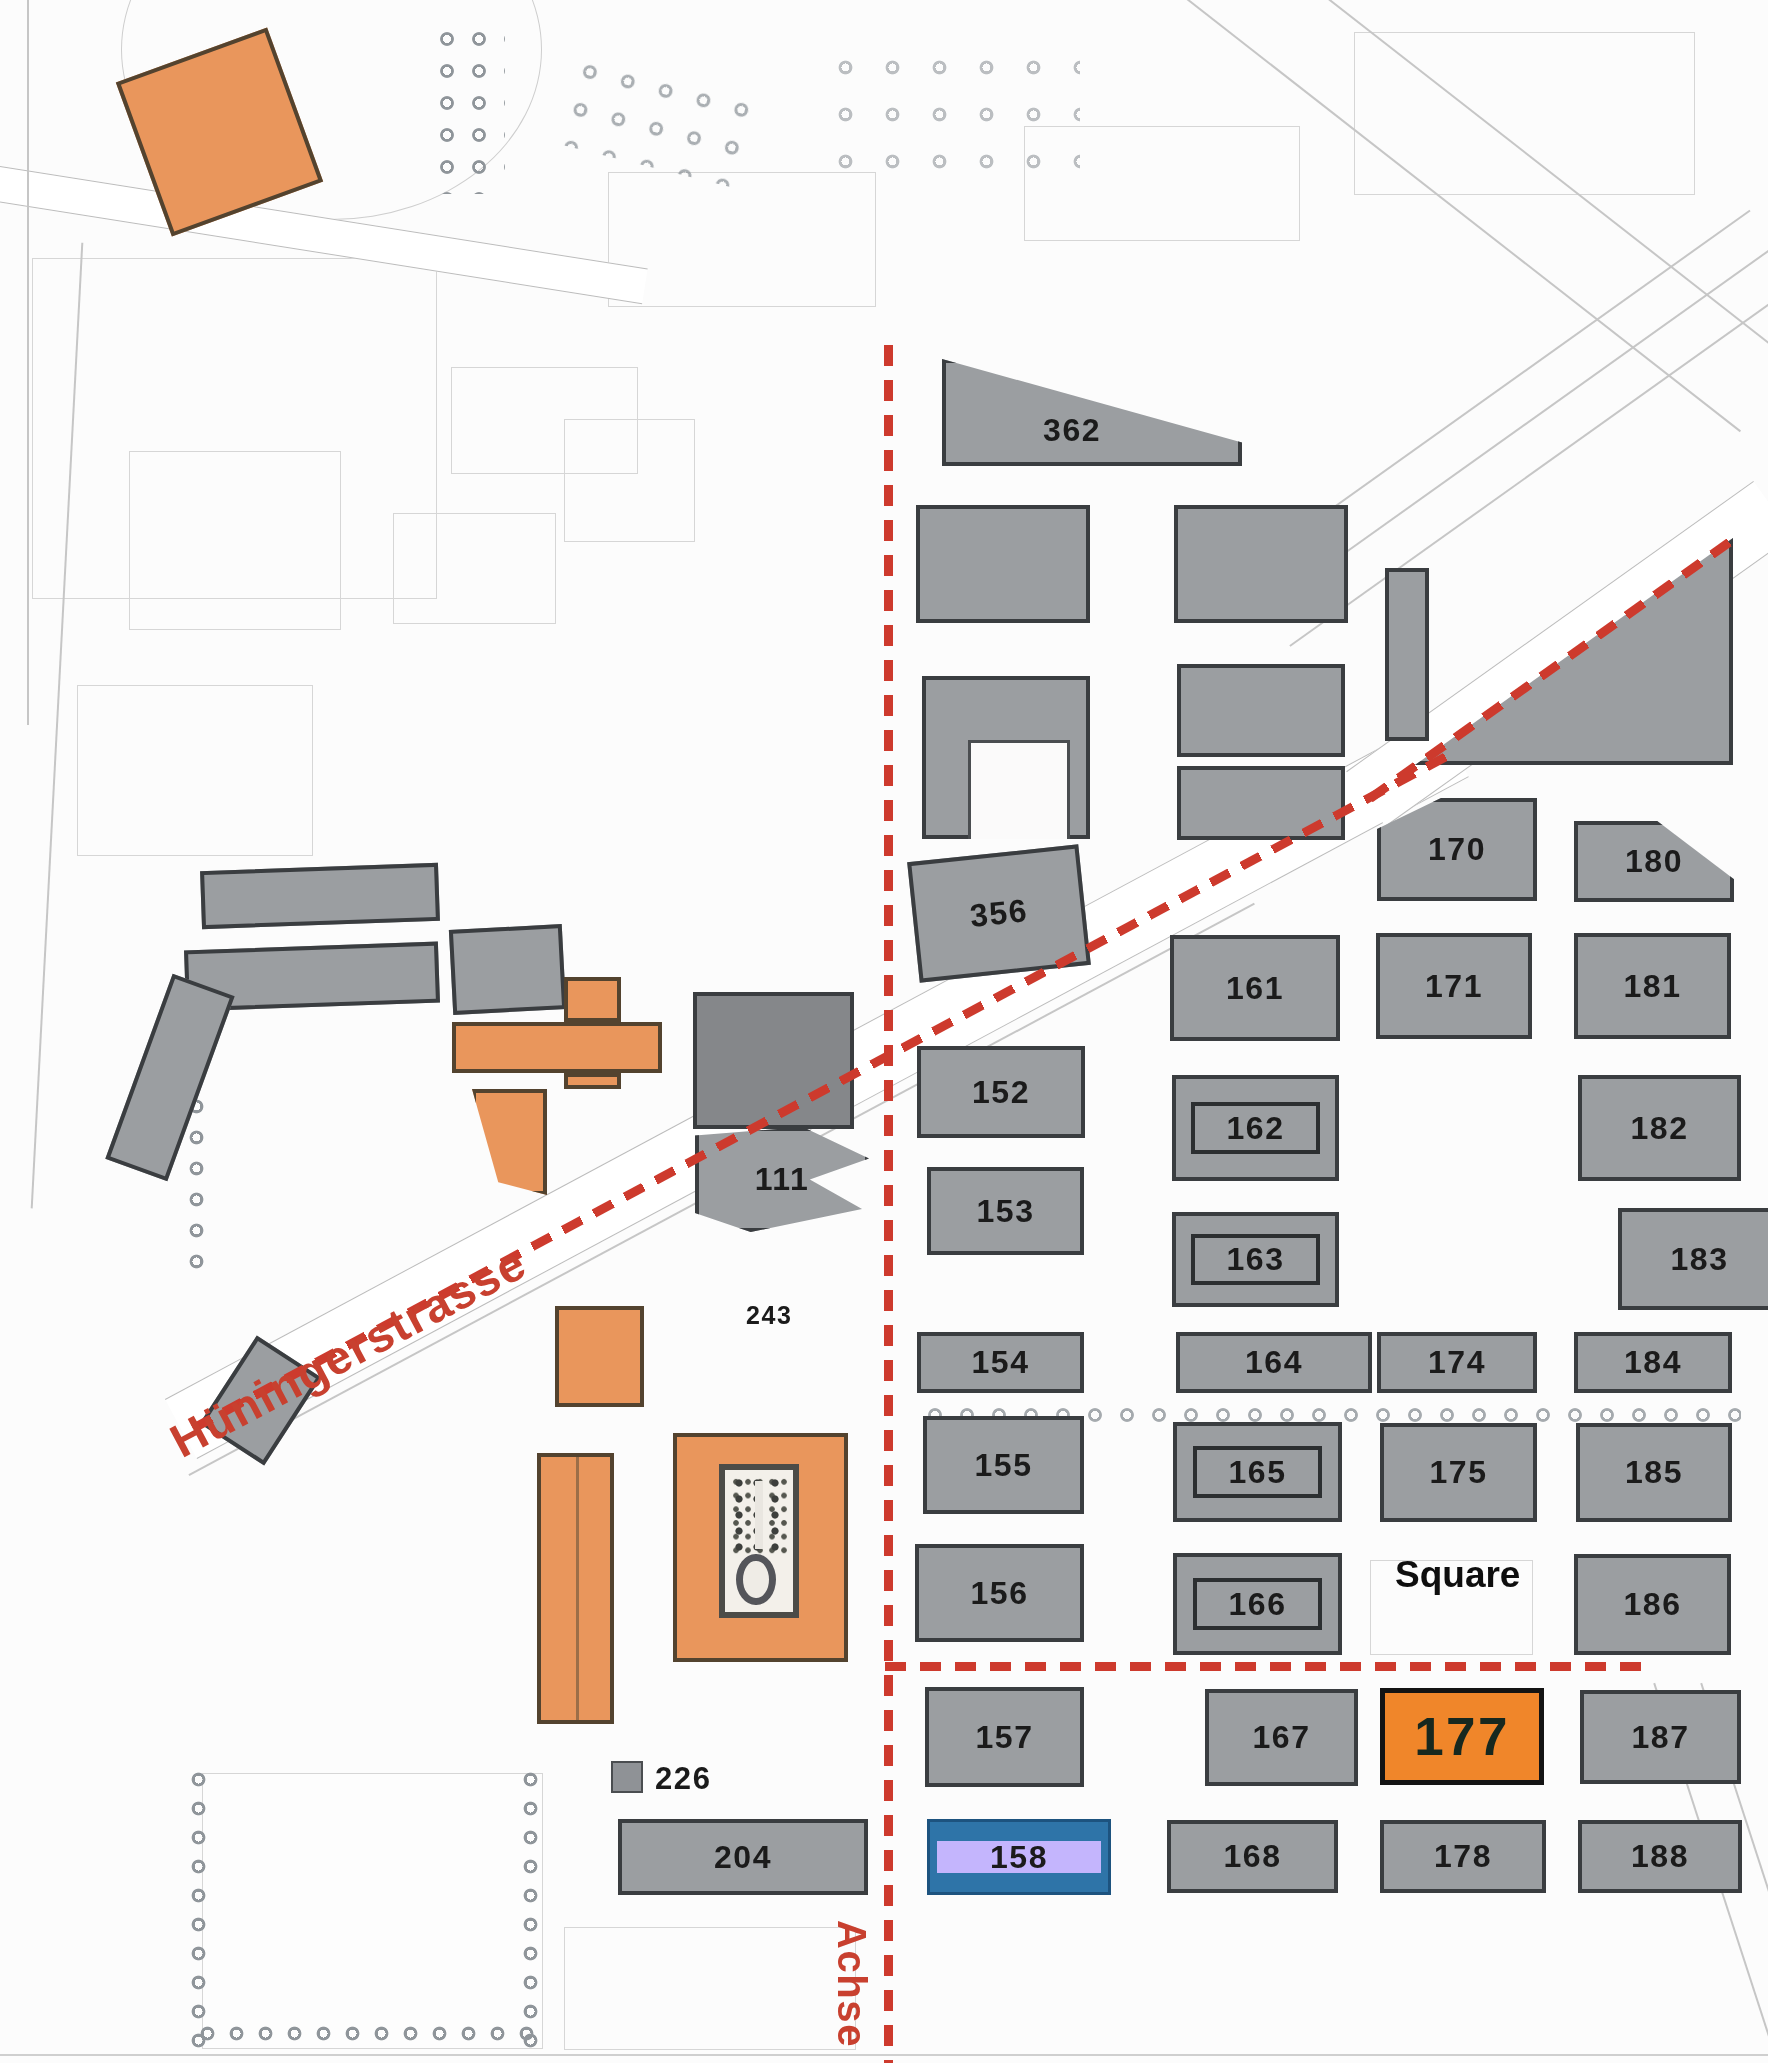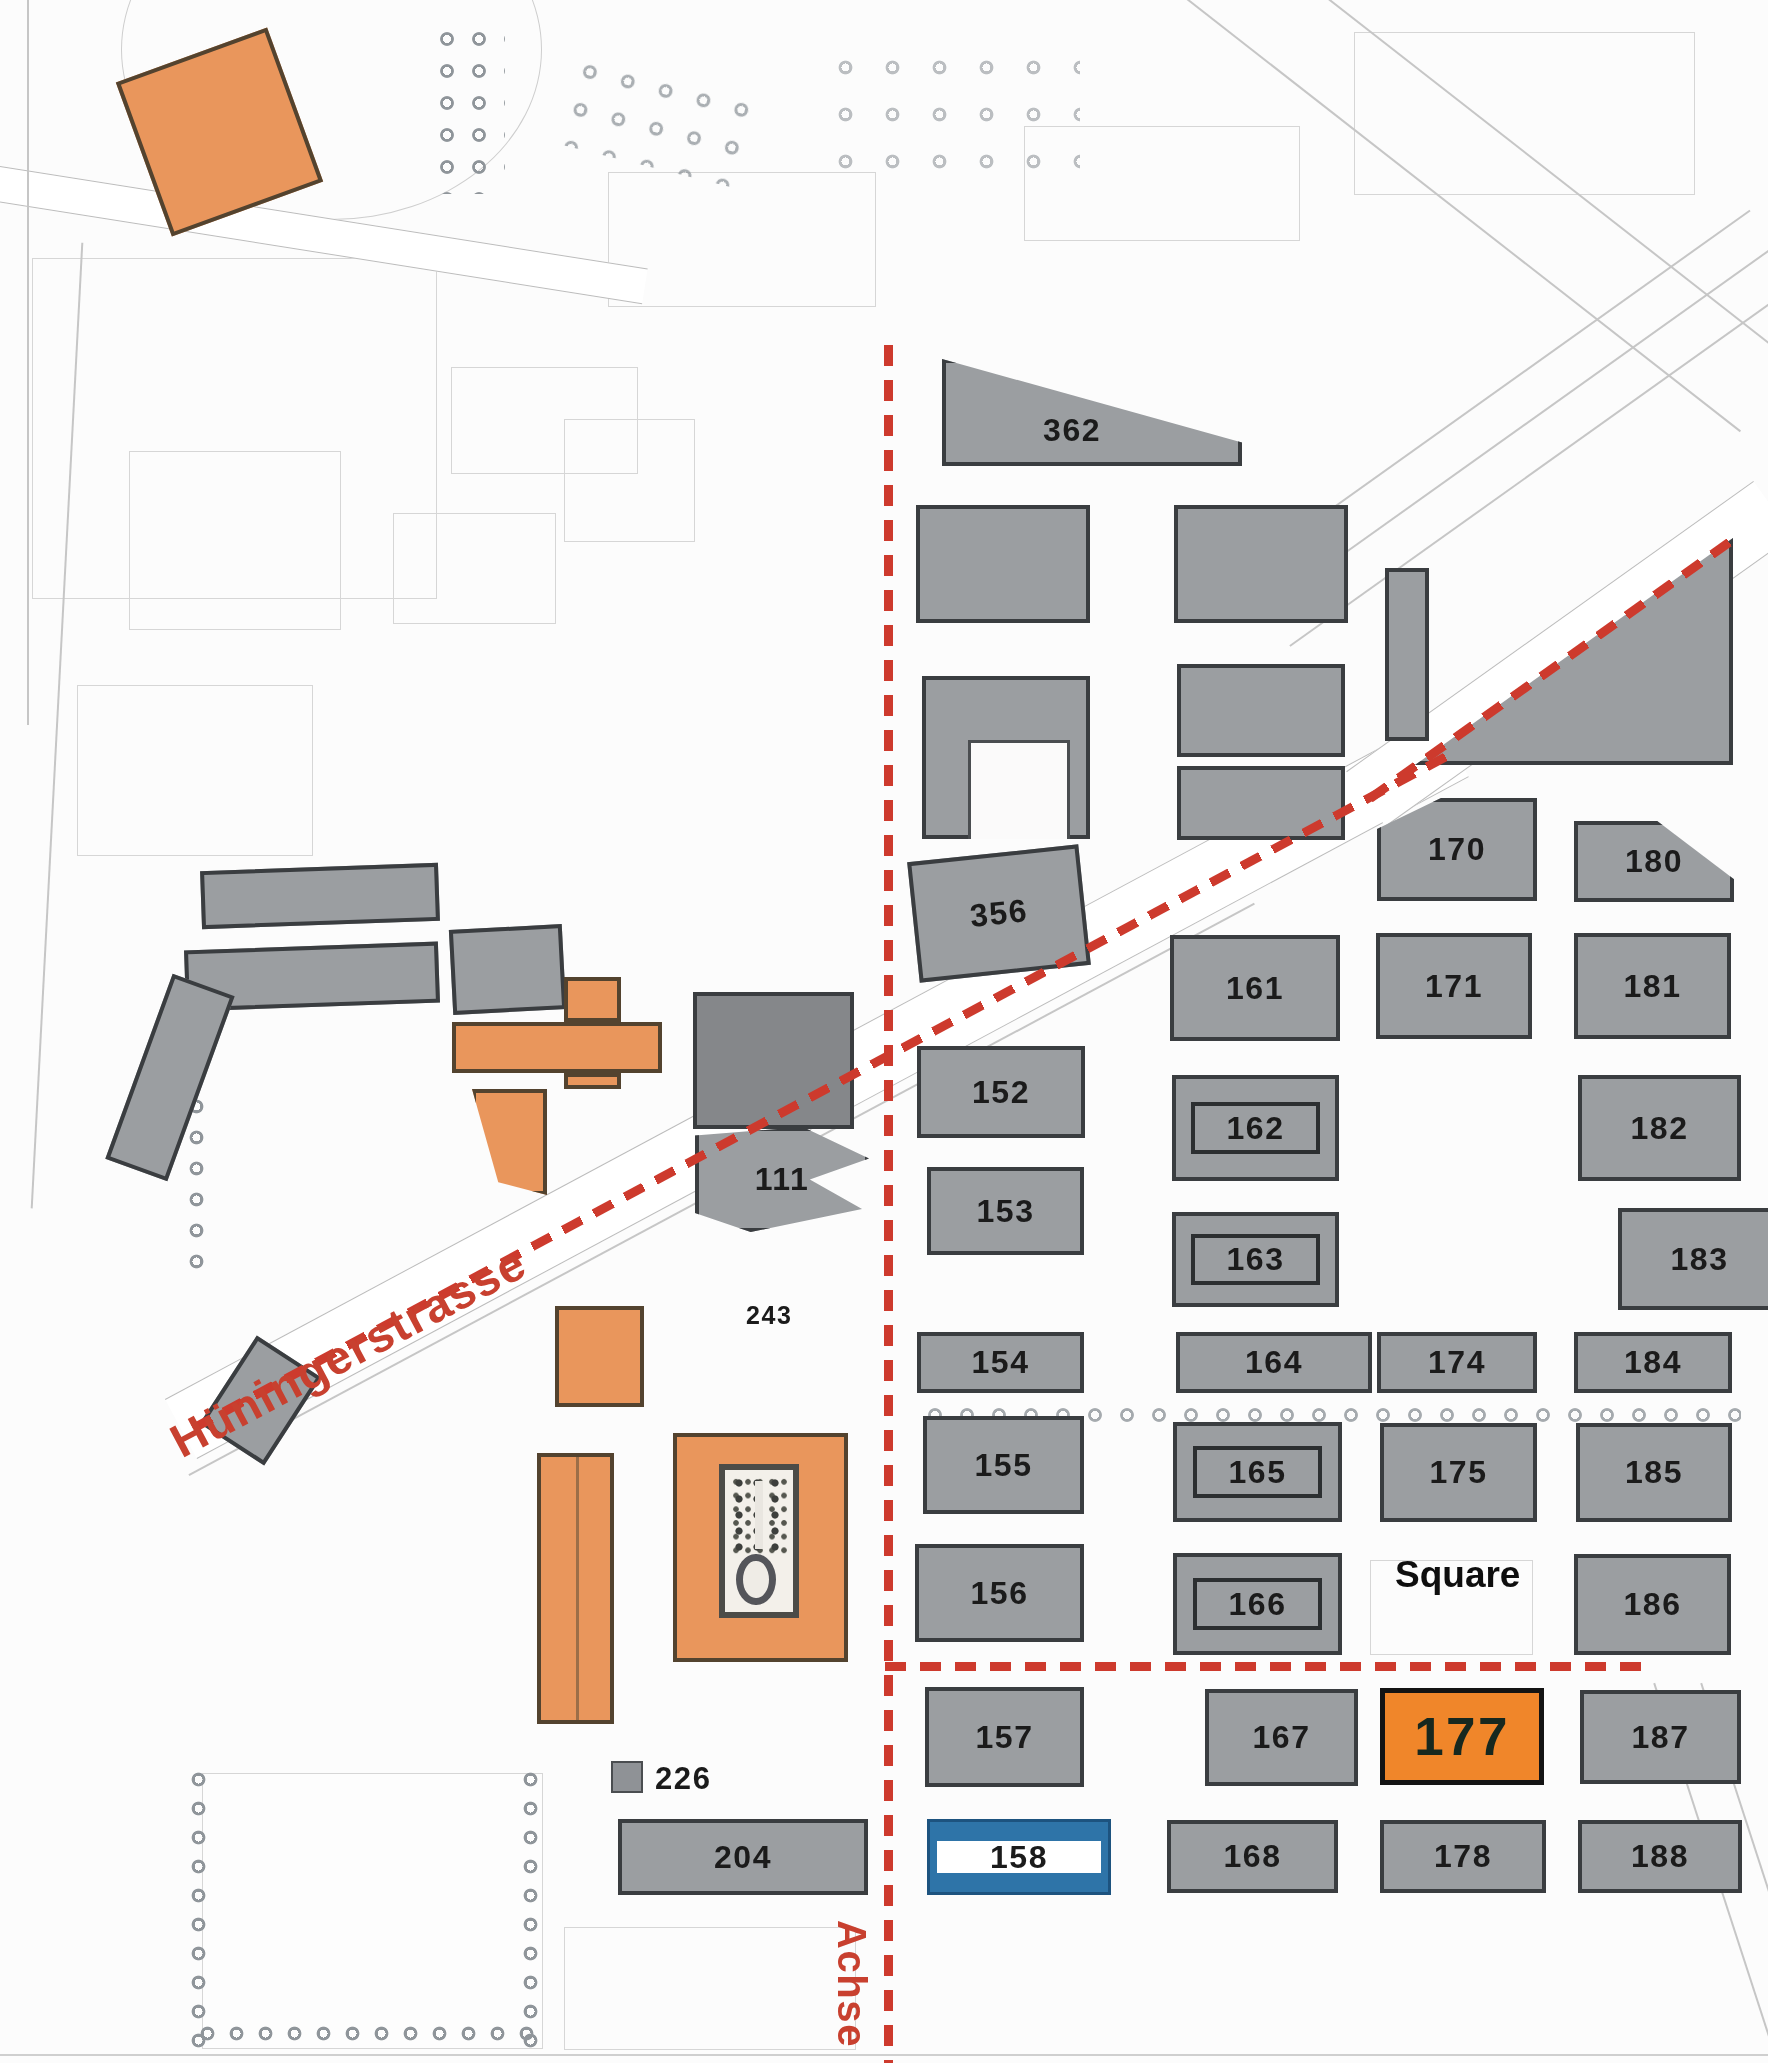--- a/index.html
+++ b/index.html
@@ -8,21 +8,21 @@
   .p{position:absolute;border:1.6px solid #d6d6d6;z-index:0;background:transparent;}
   .line{position:absolute;background:#c6c6c6;z-index:1;}
   .road{position:absolute;background:#ffffff;border-top:1.6px solid #bcbcbc;border-bottom:1.6px solid #bcbcbc;z-index:1;}
   .ol{transform-origin:left center;}
   .dots{position:absolute;z-index:1;background-image:radial-gradient(circle,rgba(0,0,0,0) 4px,#8f959a 4px,#8f959a 6.4px,rgba(0,0,0,0) 7.3px);}
   .b{position:absolute;box-sizing:border-box;background:#9b9ea1;border:4px solid #3a3d40;display:flex;align-items:center;justify-content:center;z-index:3;}
   .b.dark{background:#85878a;}
   .b.orange,.b.orange-tall,.b.orange-court{background:#e9965c;border:4px solid #53432f;}
   .b.hi{background:#f0862a;border:5.6px solid #141414;}
   .b.blue{background:#2e74a8;border:3.2px solid #1d537f;}
-  .band{position:absolute;left:4%;right:4%;top:27%;bottom:27%;background:#ffffff;display:flex;align-items:center;justify-content:center;}
+  .band{position:absolute;left:4%;right:4%;top:27%;bottom:27%;background:#c4b5fd;display:flex;align-items:center;justify-content:center;}
   .ib{border:4px solid #2c2f31;padding:3.2px 31px;display:flex;align-items:center;justify-content:center;}
   .lbl{font-weight:700;font-size:32px;color:#1b1b1b;letter-spacing:1.6px;}
   .b.hi .lbl{font-size:53px;color:#17281f;letter-spacing:2.4px;}
   .notch{position:absolute;left:26%;bottom:-4px;width:60%;height:62%;background:#fbfafa;border:3.2px solid #4a4d50;border-bottom:none;}
   .midline{position:absolute;left:50%;top:0;bottom:0;width:3.2px;background:#7a5c40;opacity:.7;}
   .court{position:absolute;left:25%;top:12%;width:48%;height:70%;background:#f3f0ea;border:6.4px solid #4c4c48;box-sizing:border-box;}
   .tree{position:absolute;left:8%;top:4%;right:8%;height:55%;background-image:radial-gradient(circle,#3d3f3c 3.2px,rgba(0,0,0,0) 4px),radial-gradient(circle,#55574f 2.4px,rgba(0,0,0,0) 3.2px);background-size:18px 16px,12px 13.7px;}
   .tree:after{content:'';position:absolute;left:44%;top:8%;width:13%;height:86%;background:#e9e6e0;}
   .ring{position:absolute;left:17%;bottom:5%;width:58%;height:36%;border:7.3px solid #54555a;border-radius:50%;background:#efece6;box-sizing:border-box;}
   .dash{position:absolute;z-index:4;height:9px;width:9px;}

